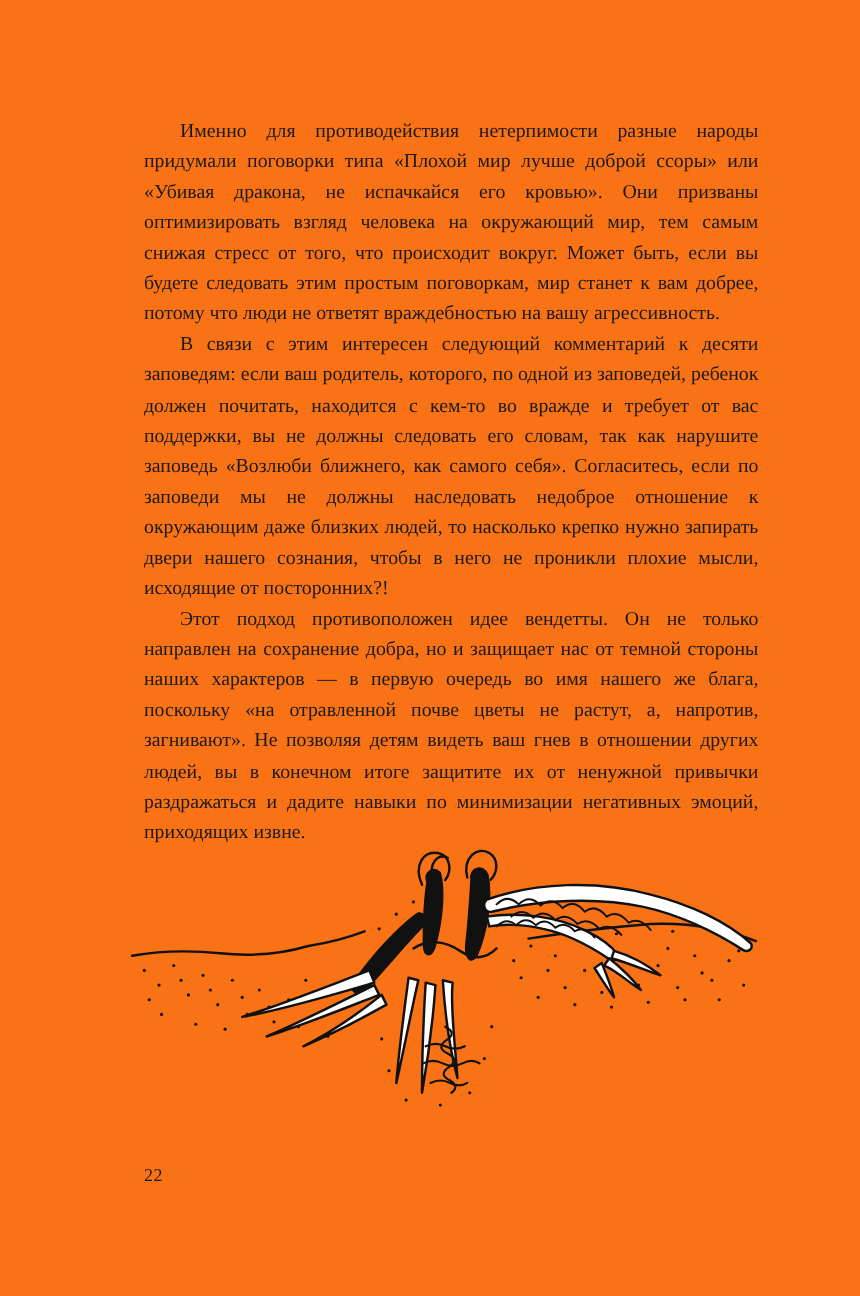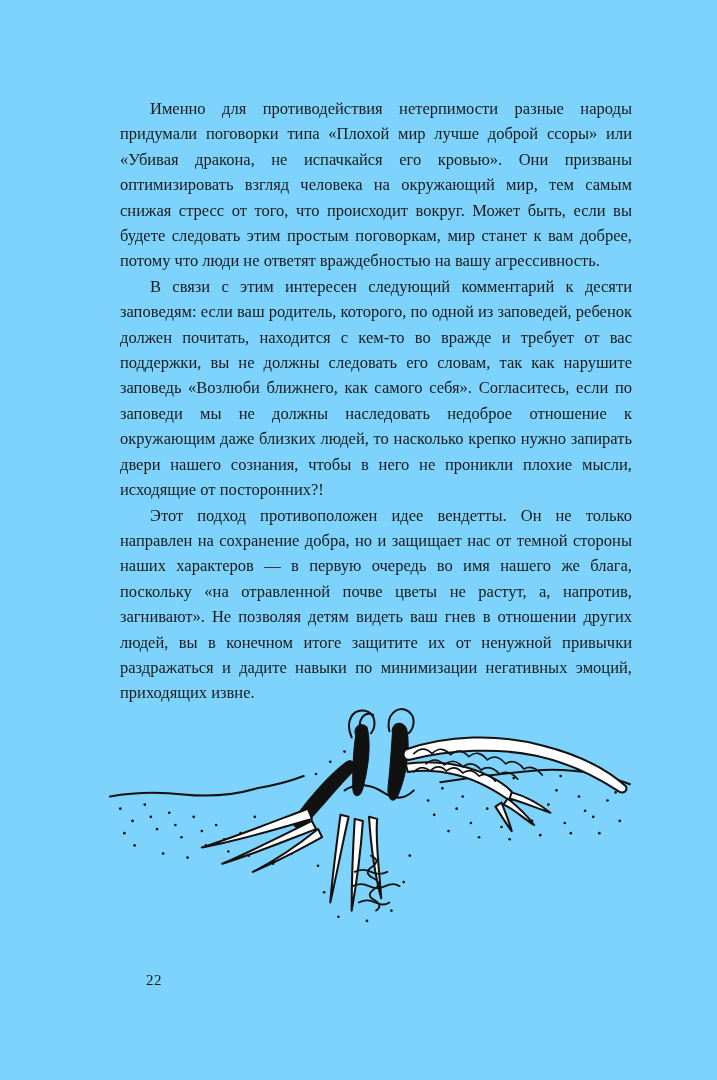--- a/index.html
+++ b/index.html
@@ -4,21 +4,21 @@
 <style>
   html, body {
     margin: 0;
     padding: 0;
     background: #ffffff;
   }
   .page {
     position: relative;
     width: 717px;
     height: 1080px;
-    background: #7dd3fc;
+    background: #f97316;
     font-family: "Liberation Serif", serif;
     color: #1a1a1a;
     overflow: hidden;
   }
   .text-block {
     position: absolute;
     left: 120px;
     top: 96px;
     width: 512px;
     font-size: 16.5px;
@@ -41,21 +41,20 @@
     display: block;
     width: 100%;
     height: 100%;
   }
   .page-number {
     position: absolute;
     left: 120px;
     top: 972px;
     font-size: 15px;
     letter-spacing: 0.5px;
-    margin-left: 26px;
   }
 </style>
 </head>
 <body>
 
 <div class="page">
 
   <div class="text-block">
     <p>Именно для противодействия нетерпимости разные народы придумали поговорки типа «Плохой мир лучше доброй ссоры» или «Убивая дракона, не испачкайся его кровью». Они призваны оптимизировать взгляд человека на окружающий мир, тем самым снижая стресс от того, что происходит вокруг. Может быть, если вы будете следовать этим простым поговоркам, мир станет к вам добрее, потому что люди не ответят враждебностью на вашу агрессивность.</p>
     <p>В связи с этим интересен следующий комментарий к десяти заповедям: если ваш родитель, которого, по одной из заповедей, ребенок должен почитать, находится с кем-то во вражде и требует от вас поддержки, вы не должны следовать его словам, так как нарушите заповедь «Возлюби ближнего, как самого себя». Согласитесь, если по заповеди мы не должны наследовать недоброе отношение к окружающим даже близких людей, то насколько крепко нужно запирать двери нашего сознания, чтобы в него не проникли плохие мысли, исходящие от посторонних?!</p>

